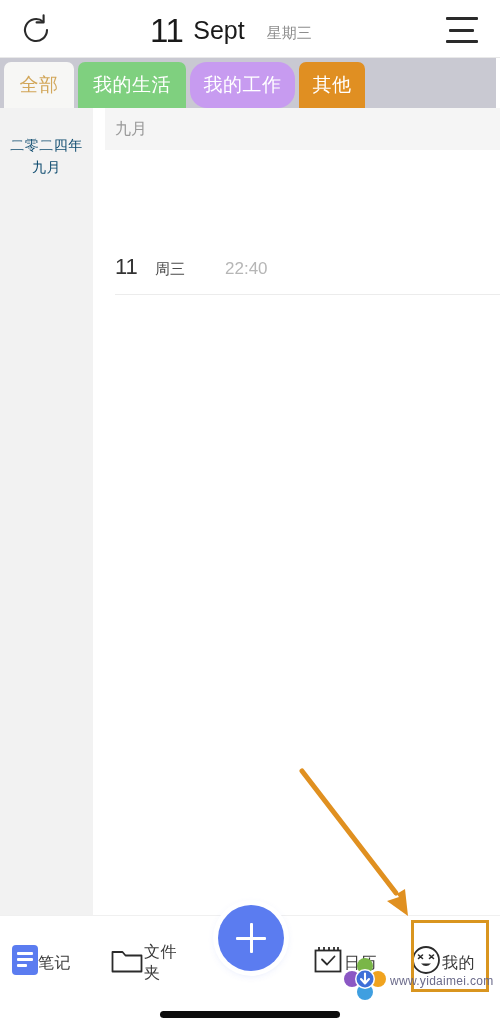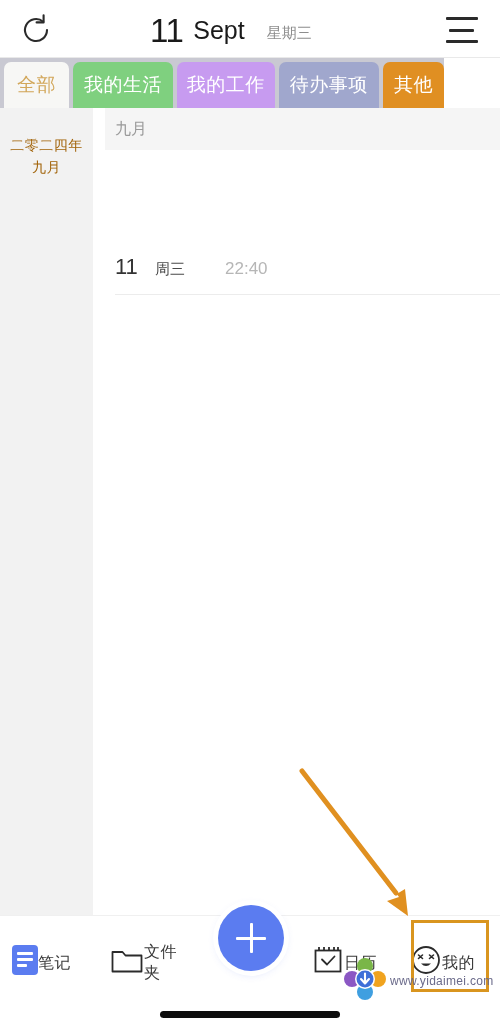--- a/index.html
+++ b/index.html
@@ -84,21 +84,21 @@
     border-radius: 1px;
   }
   .menu-btn span:nth-child(1) { width: 32px; }
   .menu-btn span:nth-child(2) { width: 25px; margin-left: 3px;}
   .menu-btn span:nth-child(3) { width: 32px; }
 
   
   .tabstrip {
     position: absolute;
     left: 0; top: 58px;
-    width: 444px; height: 50px;
+    width: 496px; height: 50px;
     background: #c9c9d2;
     display: flex;
     align-items: flex-start;
   }
   .tab {
     height: 46px;
     margin-top: 4px;
     display: flex;
     align-items: center;
     justify-content: center;
@@ -118,20 +118,21 @@
     width: 108px;
     background: #7fd07f;
     color: #ffffff;
     margin-left: 4px;
   }
   .tab-work {
     width: 105px;
     background: #c79bf0;
     color: #ffffff;
     margin-left: 4px;
+    border-radius: 17px;
   }
   .tab-todo {
     width: 108px;
     background: #a0a7cd;
     color: #ffffff;
     margin-left: 4px;
   }
   .tab-other {
     width: 66px;
     background: #e08f22;
@@ -154,21 +155,21 @@
     width: 93px;
     height: 807px;
     background: #f2f2f2;
   }
   .sidebar-label {
     position: absolute;
     left: 0; top: 26px;
     width: 93px;
     text-align: center;
     font-size: 14px;
-    color: #a16207;
+    color: #0c4a6e;
     line-height: 22px;
     letter-spacing: 0.5px;
   }
 
   .content {
     position: absolute;
     left: 105px; top: 0;
     width: 395px;
     height: 807px;
     background: #ffffff;
@@ -382,23 +383,20 @@
 
   <div class="tabstrip">
     <div class="tab tab-all">
         <span>全部</span>
       </div>
     <div class="tab tab-life">
         <span>我的生活</span>
       </div>
     <div class="tab tab-work">
         <span>我的工作</span>
-      </div>
-    <div class="tab tab-todo">
-        <span>待办事项</span>
       </div>
     <div class="tab tab-other">
         <span>其他</span>
       </div>
   </div>
 
   <div class="body-area">
 
     <div class="sidebar">
       <div class="sidebar-label">

